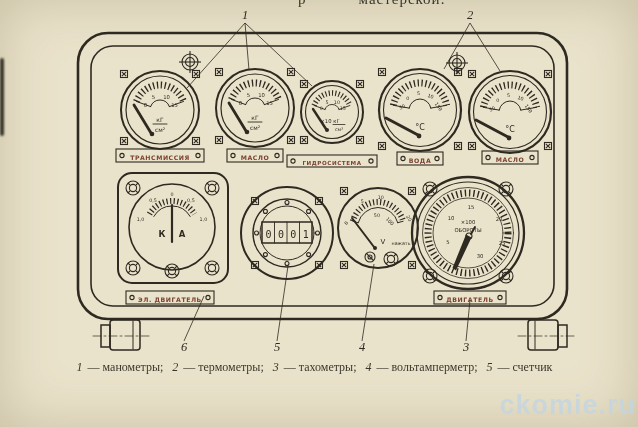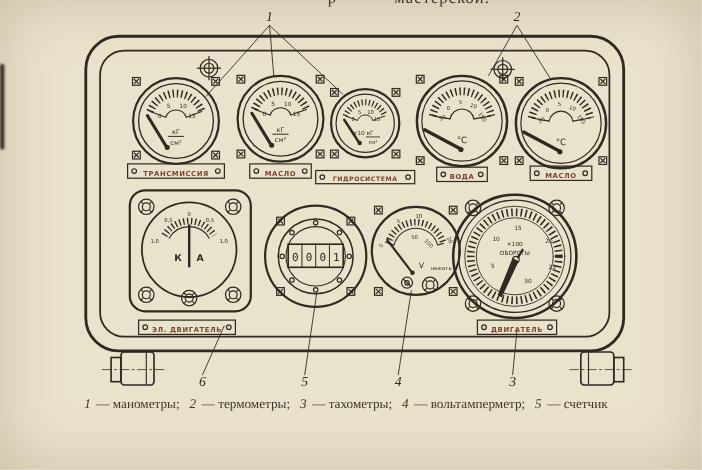--- a/index.html
+++ b/index.html
@@ -363,14 +363,15 @@
       <path class="leader" d="M470 300 L466 341"></path>
       <text x="466" y="351" class="callout">3</text>
     </g>
   </svg>
 
 
   <div class="legend legend-1">
     <span class="leg-item"><span class="leg-num">1</span> <span>— манометры;</span></span><span class="leg-item"><span class="leg-num">2</span> <span>— термометры;</span></span><span class="leg-item"><span class="leg-num">3</span> <span>— тахометры;</span></span><span class="leg-item"><span class="leg-num">4</span> <span>— вольтамперметр;</span></span><span class="leg-item"><span class="leg-num">5</span> <span>— счетчик</span></span>
   </div>
 
+  <div class="watermark">ckomie.ru</div>
 
 </div>
 
 </body></html>

